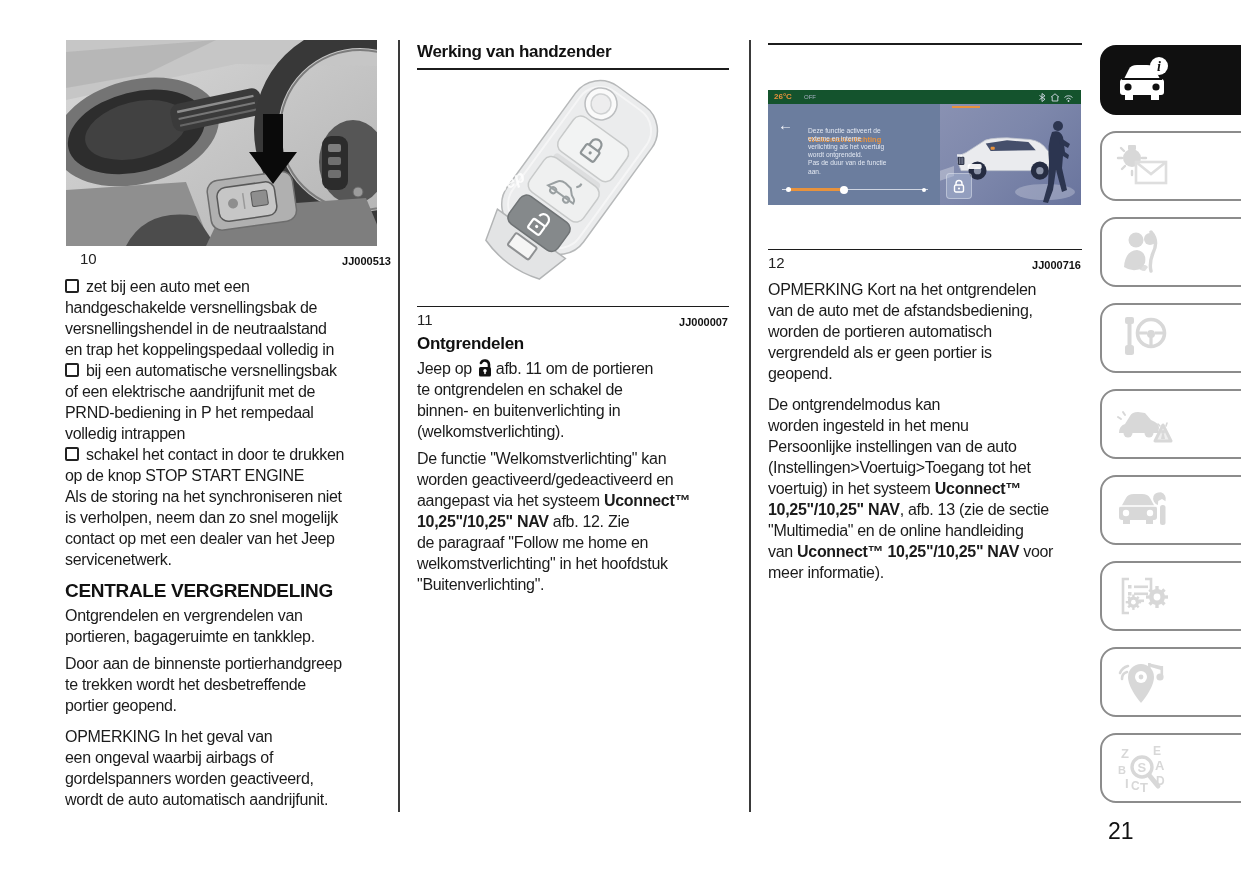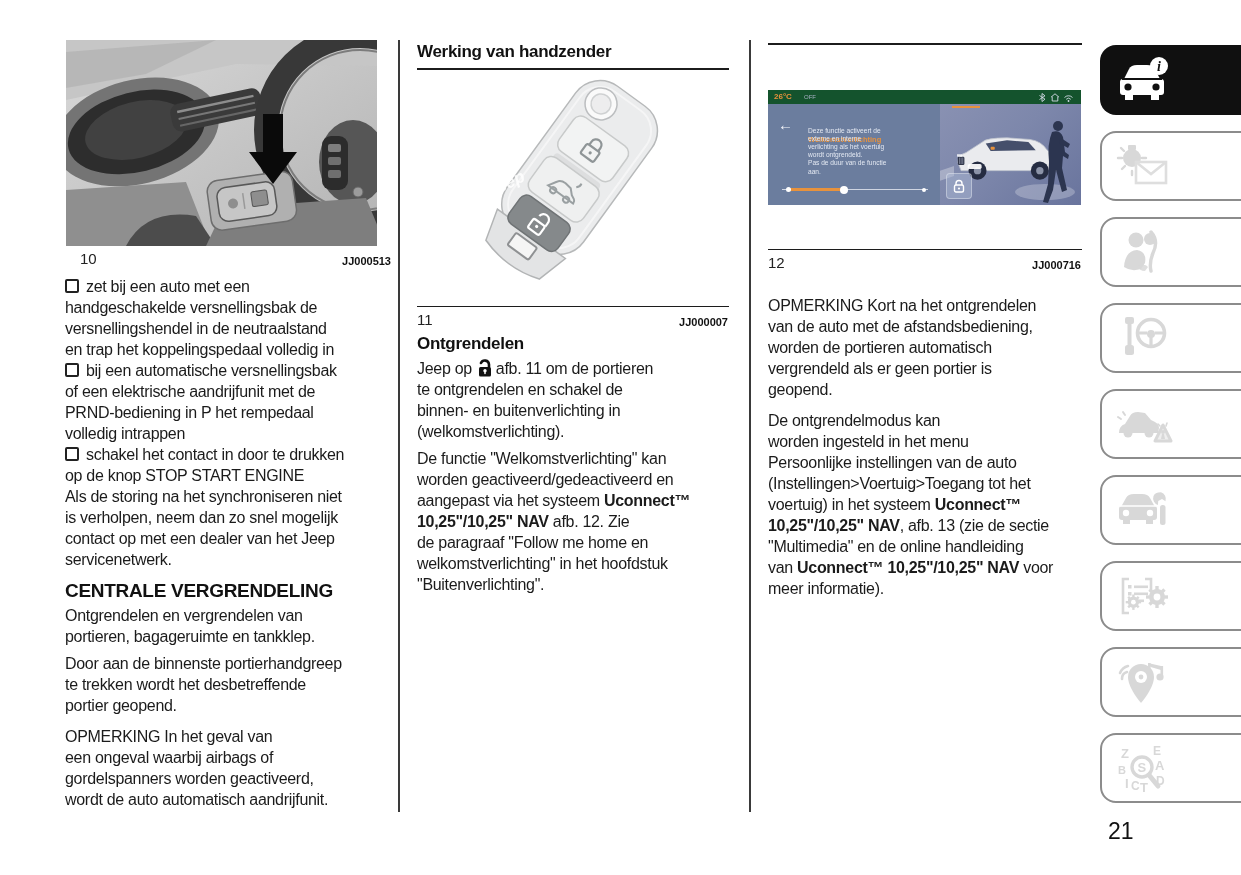--- a/index.html
+++ b/index.html
@@ -284,21 +284,21 @@
           </div>
         </div>
       </div>
     </div>
     <div style="height:1.5px;background:#1c1c1c;margin-top:44px;"></div>
     <div class="capline" style="width:313px;">
       <span class="fignum">12</span>
       <span class="figcode">JJ000716</span>
     </div>
 
-    <div class="body-txt" style="margin-top:24px;">
+    <div class="body-txt" style="margin-top:8px;">
       <div class="t para">OPMERKING Kort na het ontgrendelen
 van de auto met de afstandsbediening,
 worden de portieren automatisch
 vergrendeld als er geen portier is
 geopend.</div>
       <div class="para para-gap"><span class="t">De ontgrendelmodus kan
 worden ingesteld in het menu
 Persoonlijke instellingen van de auto
 (Instellingen&gt;Voertuig&gt;Toegang tot het
 voertuig) in het systeem </span><span class="t b">Uconnect™

